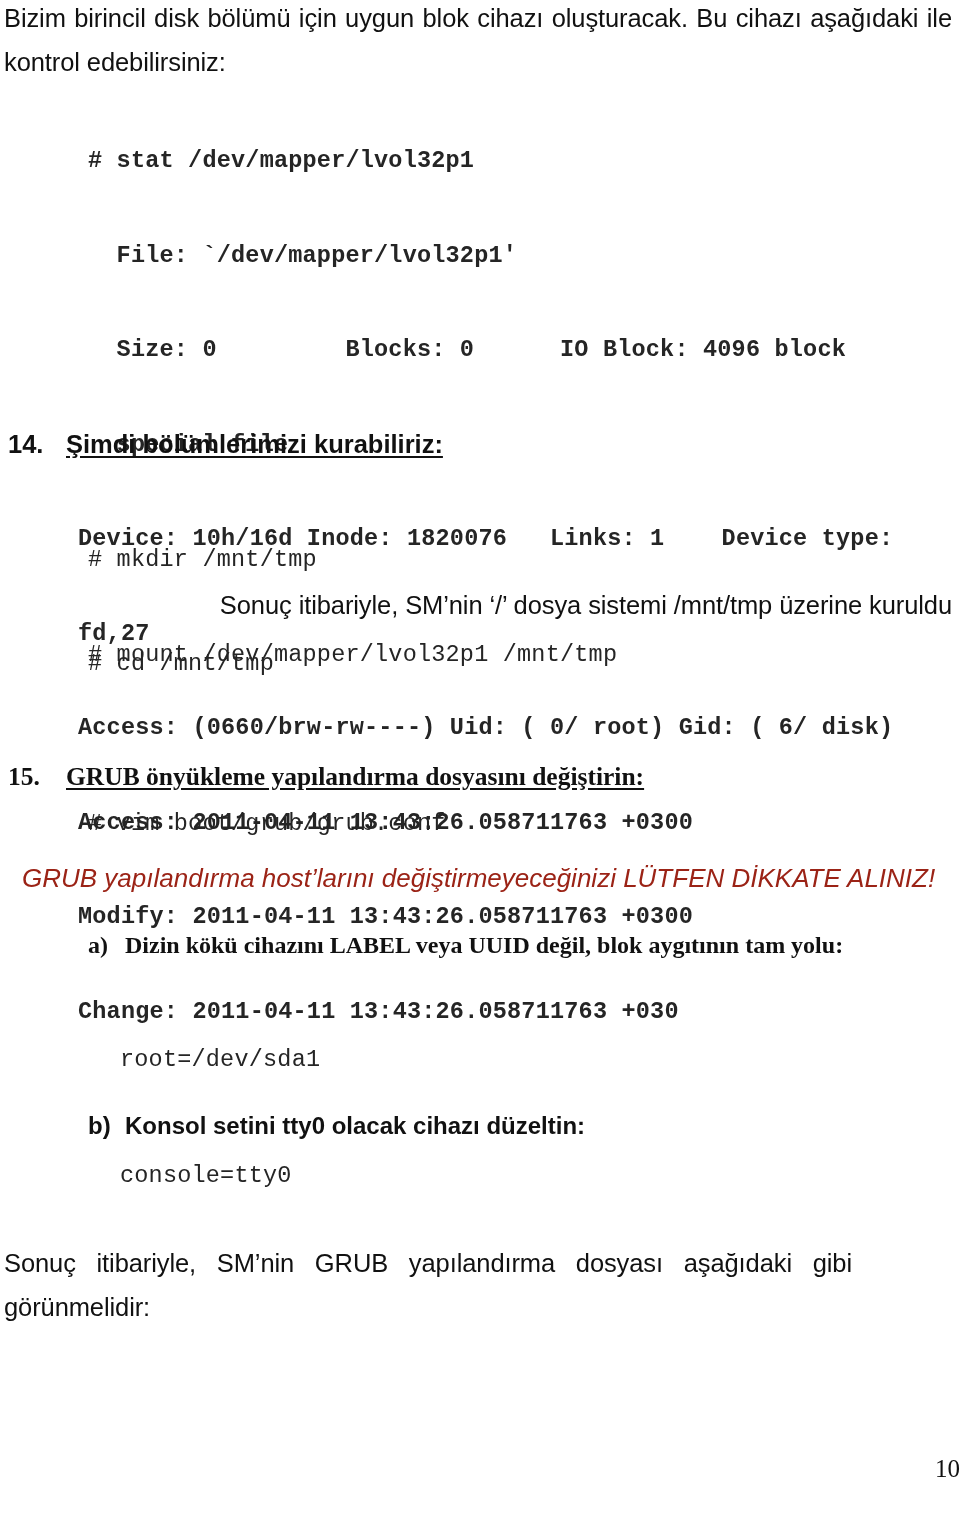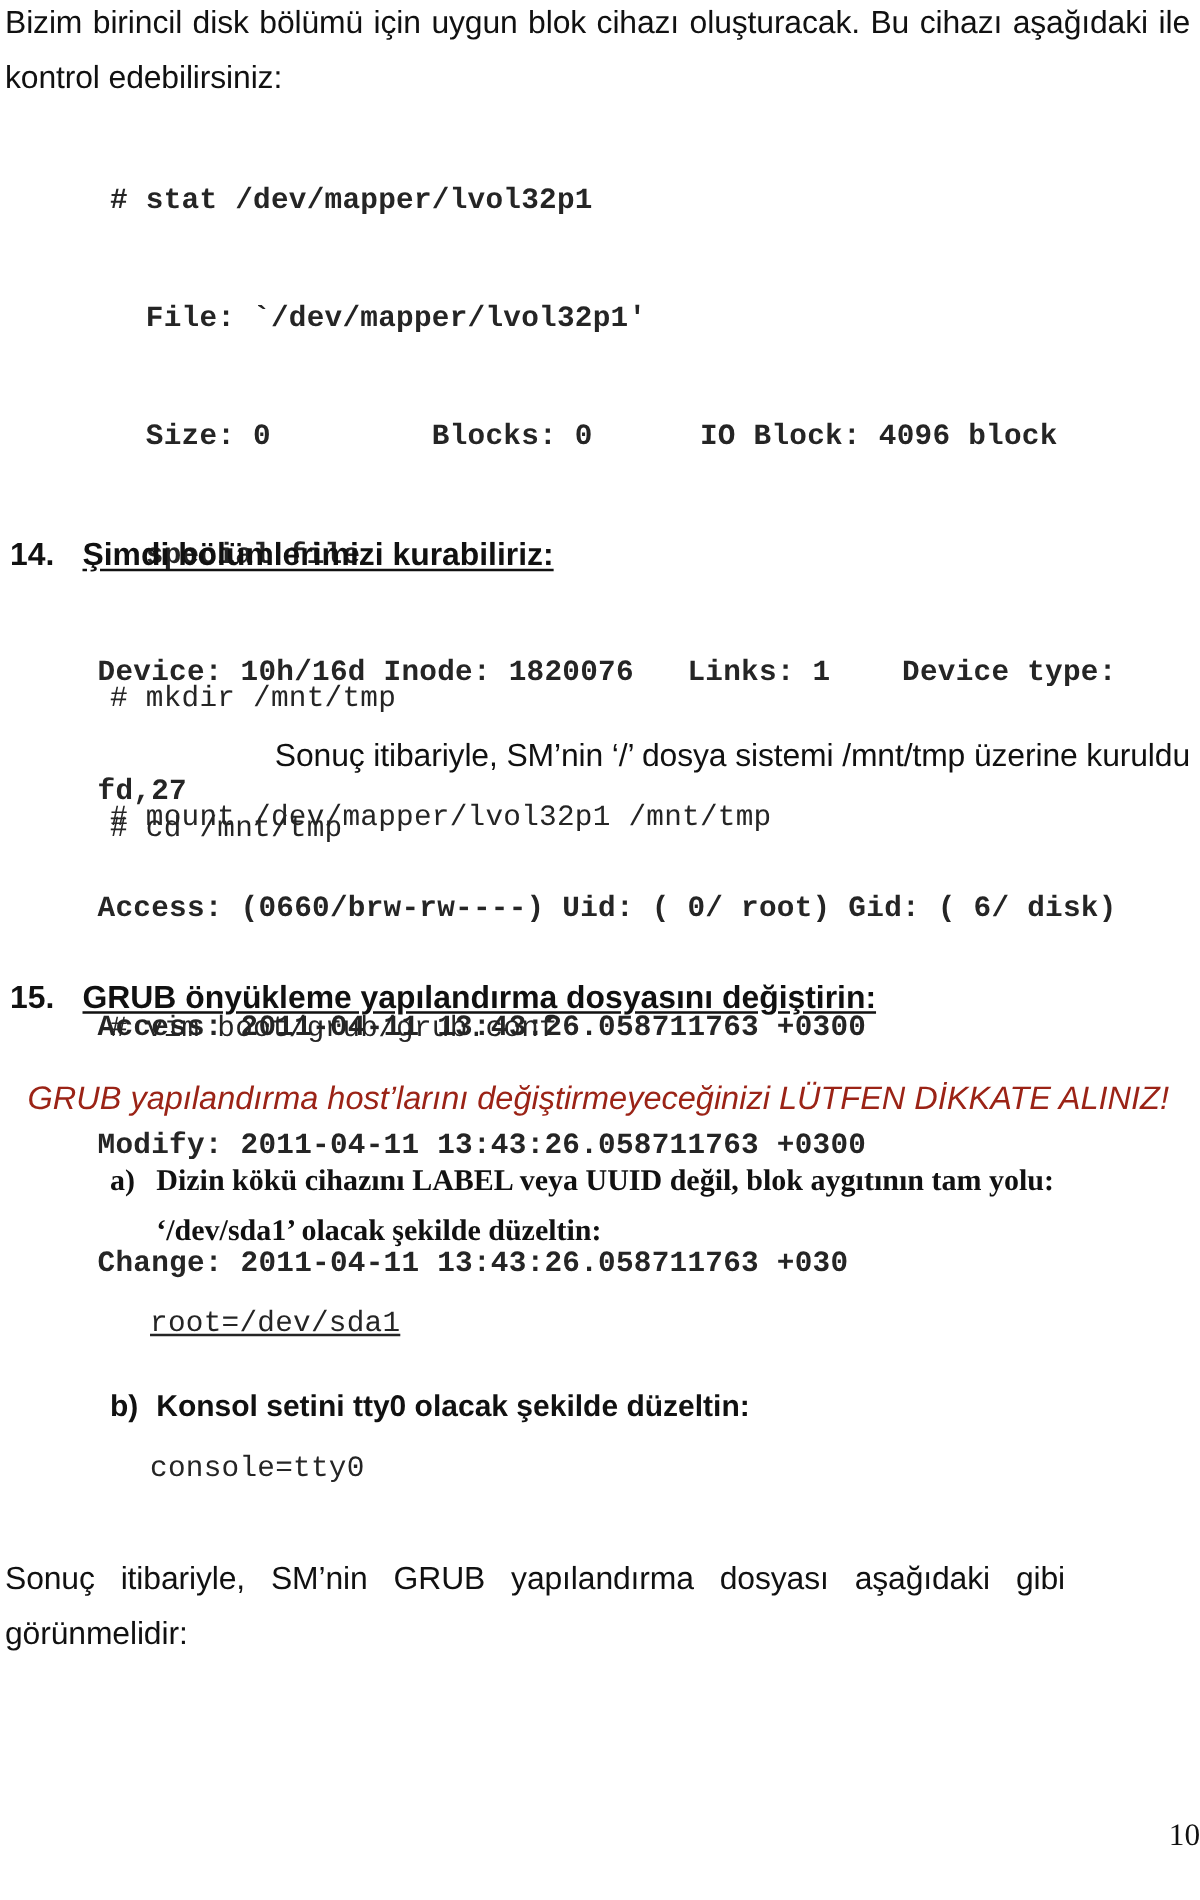--- a/index.html
+++ b/index.html
@@ -146,37 +146,36 @@
 
   <div class="code-block" style="top:481px;">
     <div># mkdir /mnt/tmp</div>
     <div># mount /dev/mapper/lvol32p1 /mnt/tmp</div>
   </div>
 
   <div class="body-par nojust" style="top:583px;">Sonuç itibariyle, SM’nin ‘/’ dosya sistemi /mnt/tmp üzerine kuruldu</div>
 
   <div class="code-block" style="top:648px;"># cd /mnt/tmp</div>
 
-  <div class="num-head" style="top:781px;">
+  <div class="num-head" style="top:760px;font-family:Liberation Serif, serif;">
     <span class="num">15.</span><span class="htext">GRUB önyükleme yapılandırma dosyasını değiştirin:</span>
   </div>
 
   <div class="code-block" style="top:808px;"># vim boot/grub/grub.conf</div>
 
   <div class="notice" style="top:861px;">GRUB yapılandırma host’larını değiştirmeyeceğinizi LÜTFEN DİKKATE ALINIZ!</div>
 
   <div class="sub-item" style="top:925px;font-family:Liberation Serif, serif;">
     <span class="letter">a)</span><span class="sub-body">Dizin kökü cihazını LABEL veya UUID değil, blok aygıtının tam yolu:</span>
-    <span class="cont">‘/dev/sda1’ olacak şekilde düzeltin:</span>
   </div>
 
-  <div class="code-block" style="top:1044px; left:120px;text-decoration:underline;">root=/dev/sda1</div>
+  <div class="code-block" style="top:1044px; left:120px;">root=/dev/sda1</div>
 
   <div class="sub-item" style="top:1106px;">
-    <span class="letter">b)</span><span class="sub-body">Konsol setini tty0 olacak şekilde düzeltin:</span>
+    <span class="letter">b)</span><span class="sub-body">Konsol setini tty0 olacak cihazı düzeltin:</span>
   </div>
 
   <div class="code-block" style="top:1160px; left:120px;">console=tty0</div>
 
   <div class="body-par" style="top:1241px; width:848px;">Sonuç itibariyle, SM’nin GRUB yapılandırma dosyası aşağıdaki gibi görünmelidir:</div>
 
   <div class="page-number" style="top:1455px;text-align:right;">10</div>
 
 </div>
 

